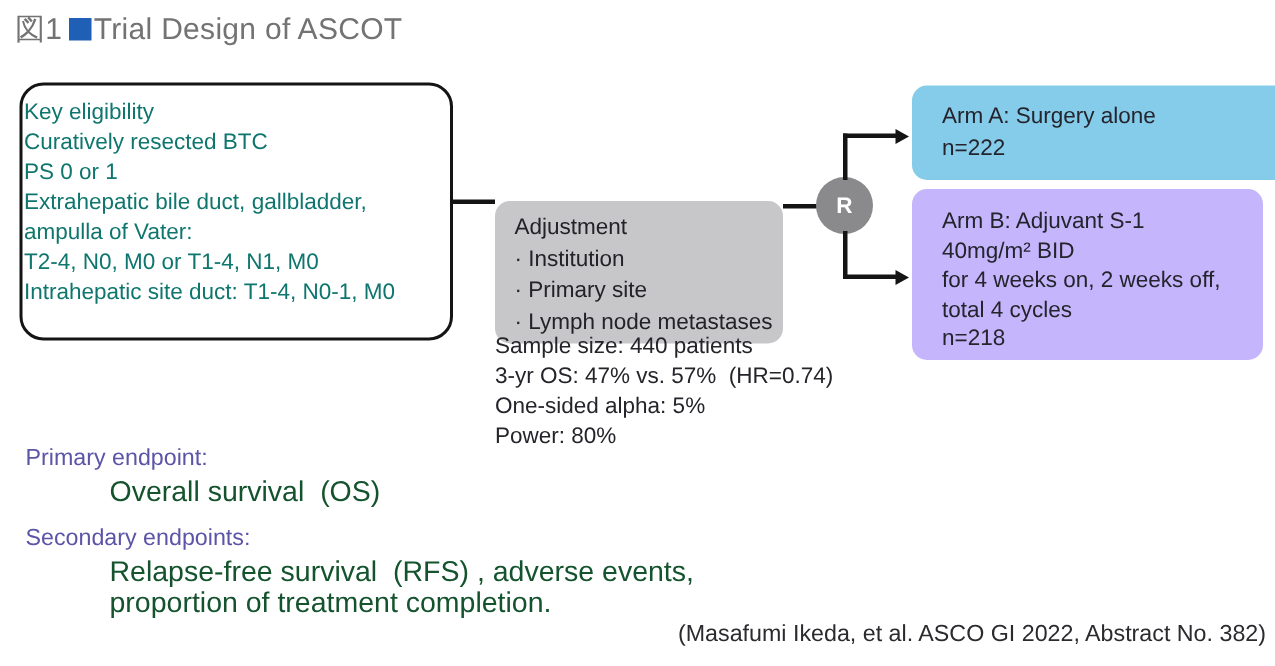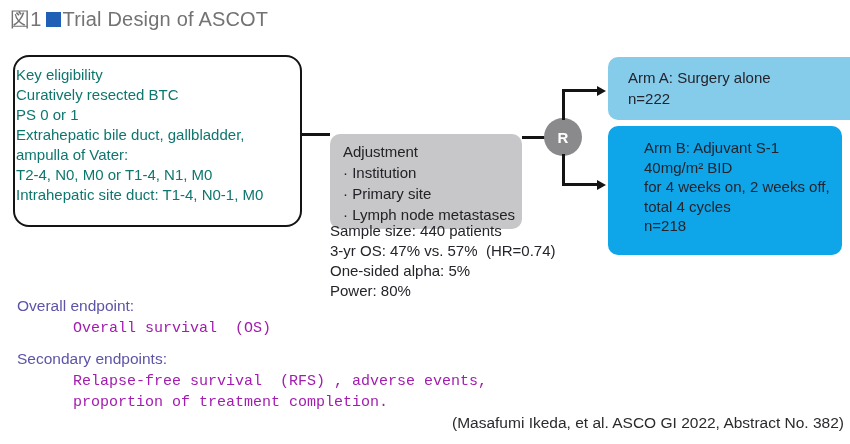--- a/index.html
+++ b/index.html
@@ -31,26 +31,26 @@
   .arrow-right{width:0; height:0; border-top:5px solid transparent; border-bottom:5px solid transparent; border-left:9px solid #141414;}
 
   .r-circle{
     left:544px; top:118px; width:38px; height:38px; border-radius:50%;
     background:#8a8a8c; color:#ffffff; font-size:15px; font-weight:bold;
     display:flex; align-items:center; justify-content:center;
   }
 
   .arm-box{box-sizing:border-box; border-radius:10px; font-size:15px; color:#24242c;}
   .arm-a{left:608px; top:57px; width:252px; height:63px; background:#85cbea; padding:10px 0 0 20px; line-height:21px;}
-  .arm-b{left:608px; top:126px; width:234px; height:129px; background:#0ea5e9; padding:12px 0 0 36px; line-height:19.5px;}
+  .arm-b{left:608px; top:126px; width:234px; height:114px; background:#c4b5fd; padding:12px 0 0 20px; line-height:19.5px;}
 
   .stats{left:330px; top:221px; font-size:15px; line-height:20px; color:#24242a;}
 
   .ep-heading{font-size:15.5px; color:#5c54a7;}
-  .ep-body{font-size:15px; color:#a21caf; line-height:21px;font-family:Liberation Mono, monospace;}
+  .ep-body{font-size:19px; color:#14532d; line-height:21px;}
 
   .citation{right:6px; top:414px; font-size:15.5px; color:#2b2b2f;}
 </style>
 </head>
 <body>
 
 <div class="page">
 
   <div class="abs title">
     <span>図1</span><span class="sq"></span><span>Trial Design of ASCOT</span>
@@ -102,21 +102,21 @@
     <div class="pre">n=218</div>
   </div>
 
   <div class="abs stats">
     <div class="pre">Sample size: 440 patients</div>
     <div class="pre">3-yr OS: 47% vs. 57%  (HR=0.74)</div>
     <div class="pre">One-sided alpha: 5%</div>
     <div class="pre">Power: 80%</div>
   </div>
 
-  <div class="abs ep-heading" style="left:17px; top:297px;">Overall endpoint:</div>
+  <div class="abs ep-heading" style="left:17px; top:297px;">Primary endpoint:</div>
   <div class="abs ep-body pre" style="left:73px; top:318px;">Overall survival  (OS)</div>
 
   <div class="abs ep-heading" style="left:17px; top:350px;">Secondary endpoints:</div>
   <div class="abs ep-body" style="left:73px; top:371px;">
     <div class="pre">Relapse-free survival  (RFS) , adverse events,</div>
     <div class="pre">proportion of treatment completion.</div>
   </div>
 
   <div class="abs citation">(Masafumi Ikeda, et al. ASCO GI 2022, Abstract No. 382)</div>
 

